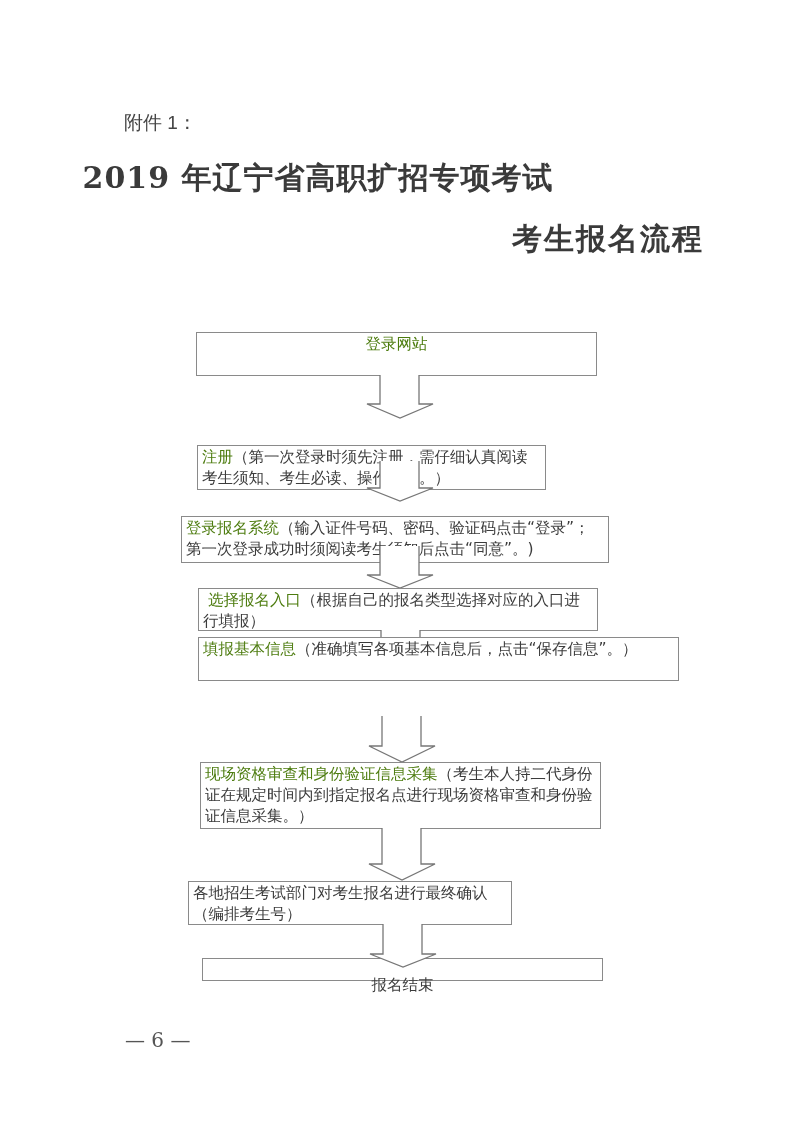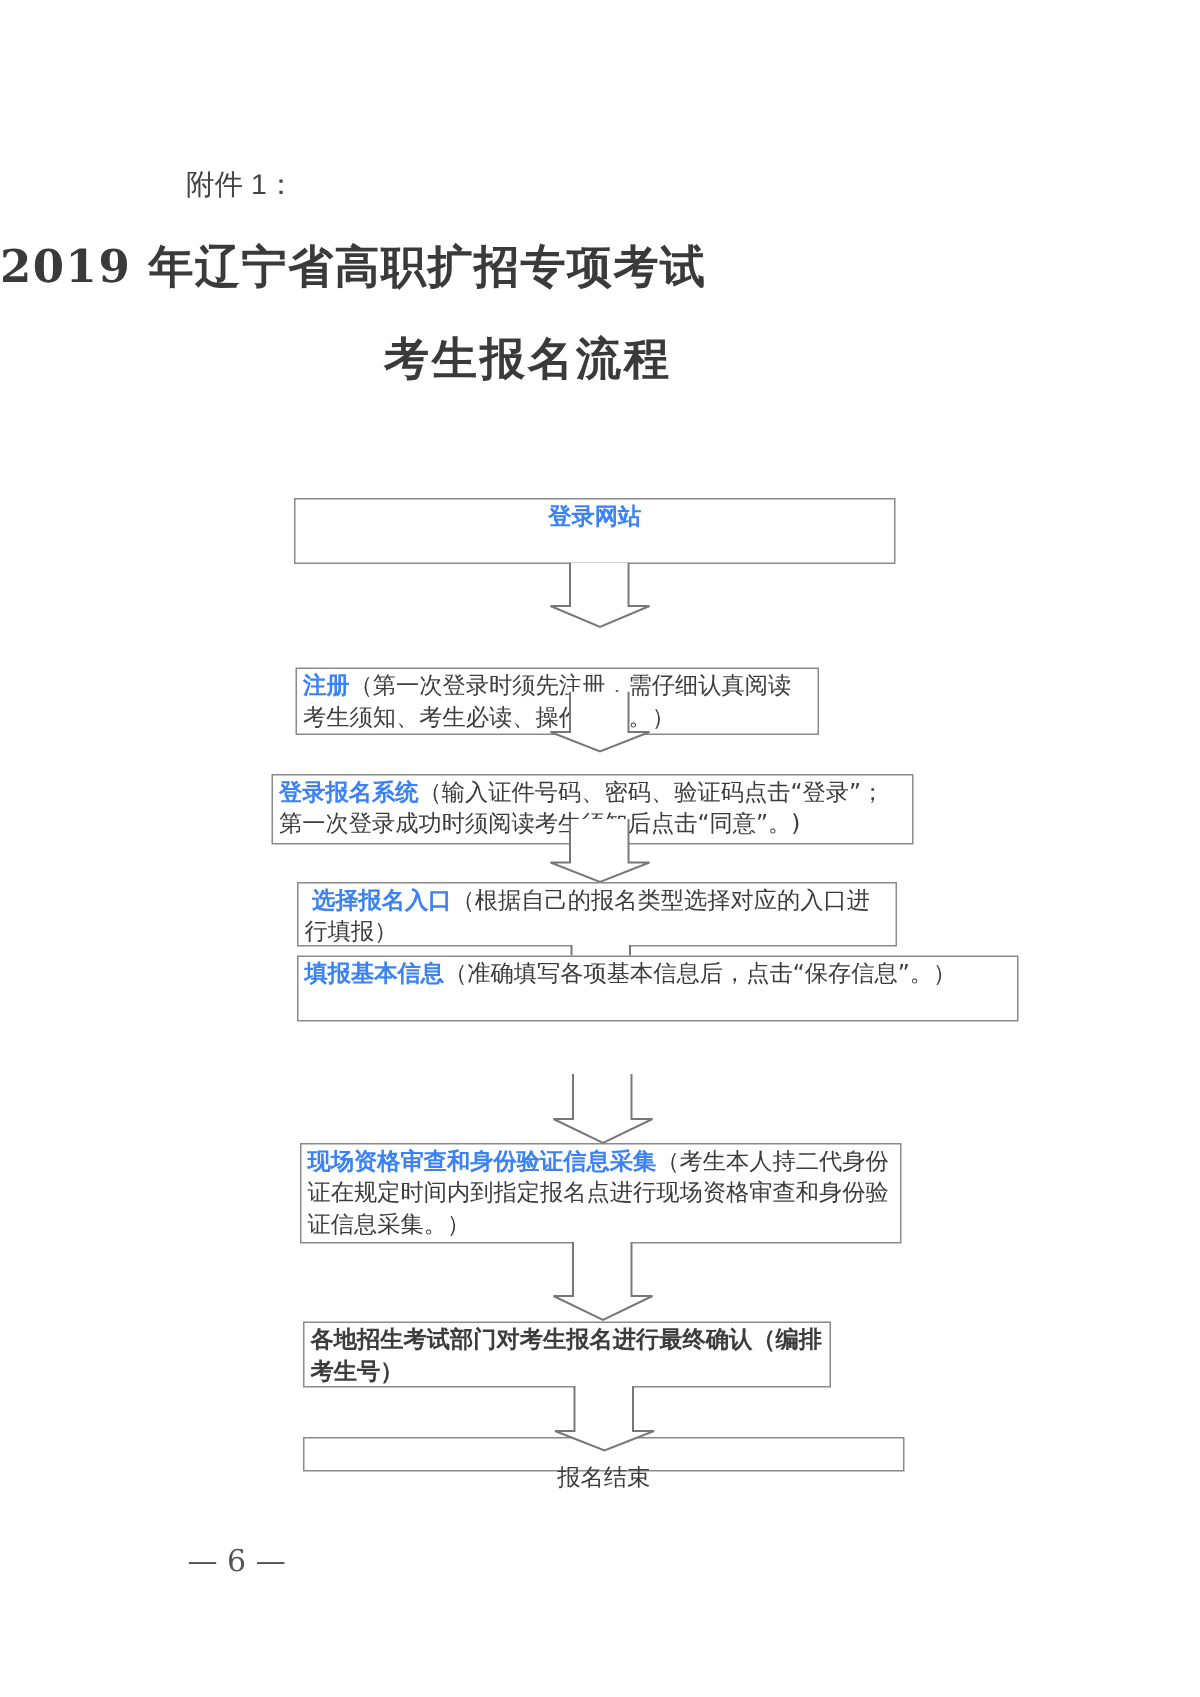--- a/index.html
+++ b/index.html
@@ -8,36 +8,36 @@
       background: #ffffff; color: #2a2a2a;
       font-family: "DejaVu Serif", "Liberation Serif", serif;
     }
     .attach {
       position: absolute; left: 124px; top: 110px;
       font-family: Liberation Sans, sans-serif;
       font-size: 19px; color: #444;
     }
     .title1 {
       position: absolute; left: 0; width: 636px; top: 158px;
-      font-size: 30px; font-weight: bold; color: #3a3a3a;
+      text-align: center; font-size: 30px; font-weight: bold; color: #3a3a3a;
       letter-spacing: 1px;
     }
     .title2 {
       position: absolute; left: 0; width: 704px; top: 219px;
-      text-align: center; font-size: 30px; font-weight: bold; color: #3a3a3a;
+      text-align: right; font-size: 30px; font-weight: bold; color: #3a3a3a;
       letter-spacing: 2px;
     }
     .box {
       position: absolute; box-sizing: border-box;
       border: 1.5px solid #8a8a8a; background: #fff;
       font-size: 15.5px; line-height: 21px; color: #3c3c3c;
       padding: 1px 4px 0 4px;
       font-family: "DejaVu Sans", "Liberation Sans", sans-serif;
     }
-    .box b { font-weight: bold; color: #3b82f6; text-align: center; }
+    .box b { font-weight: normal; color: #4d7c0f; text-align: center; }
     .center { text-align: center; }
     .arrow { position: absolute; }
     .pagenum {
       position: absolute; left: 125px; top: 1028px;
       font-size: 20px; color: #555;
       font-family: "DejaVu Serif", "Liberation Serif", serif;
     }
   </style>
 </head>
 <body>
@@ -87,21 +87,21 @@
 </svg>
 
 <div class="box" style="left:200px; top:762px; width:401px; height:67px;">
   <b>现场资格审查和身份验证信息采集</b><span>（考生本人持二代身份证在规定时间内到指定报名点进行现场资格审查和身份验证信息采集。）</span>
 </div>
 
 <svg class="arrow" style="left:367px; top:828px;" width="70" height="54" viewBox="0 0 70 54">
   <path d="M15,0 L15,36 L2,36 L35,52 L68,36 L54,36 L54,0" fill="#fff" stroke="#777" stroke-width="1.3"></path>
 </svg>
 
-<div class="box" style="left:202px; top:881px; width:352px; height:44px;font-weight:bold;">
+<div class="box" style="left:188px; top:881px; width:324px; height:44px;">
   <span>各地招生考试部门对考生报名进行最终确认（编排考生号）</span>
 </div>
 
 <div class="box center" style="left:202px; top:958px; width:401px; height:23px; padding-top:16px; line-height:20px;">
   <span>报名结束</span>
 </div>
 
 <svg class="arrow" style="left:368px; top:924px;" width="70" height="45" viewBox="0 0 70 45">
   <path d="M15,0 L15,30 L2,30 L35,43 L68,30 L54,30 L54,0" fill="#fff" stroke="#777" stroke-width="1.3"></path>
 </svg>

